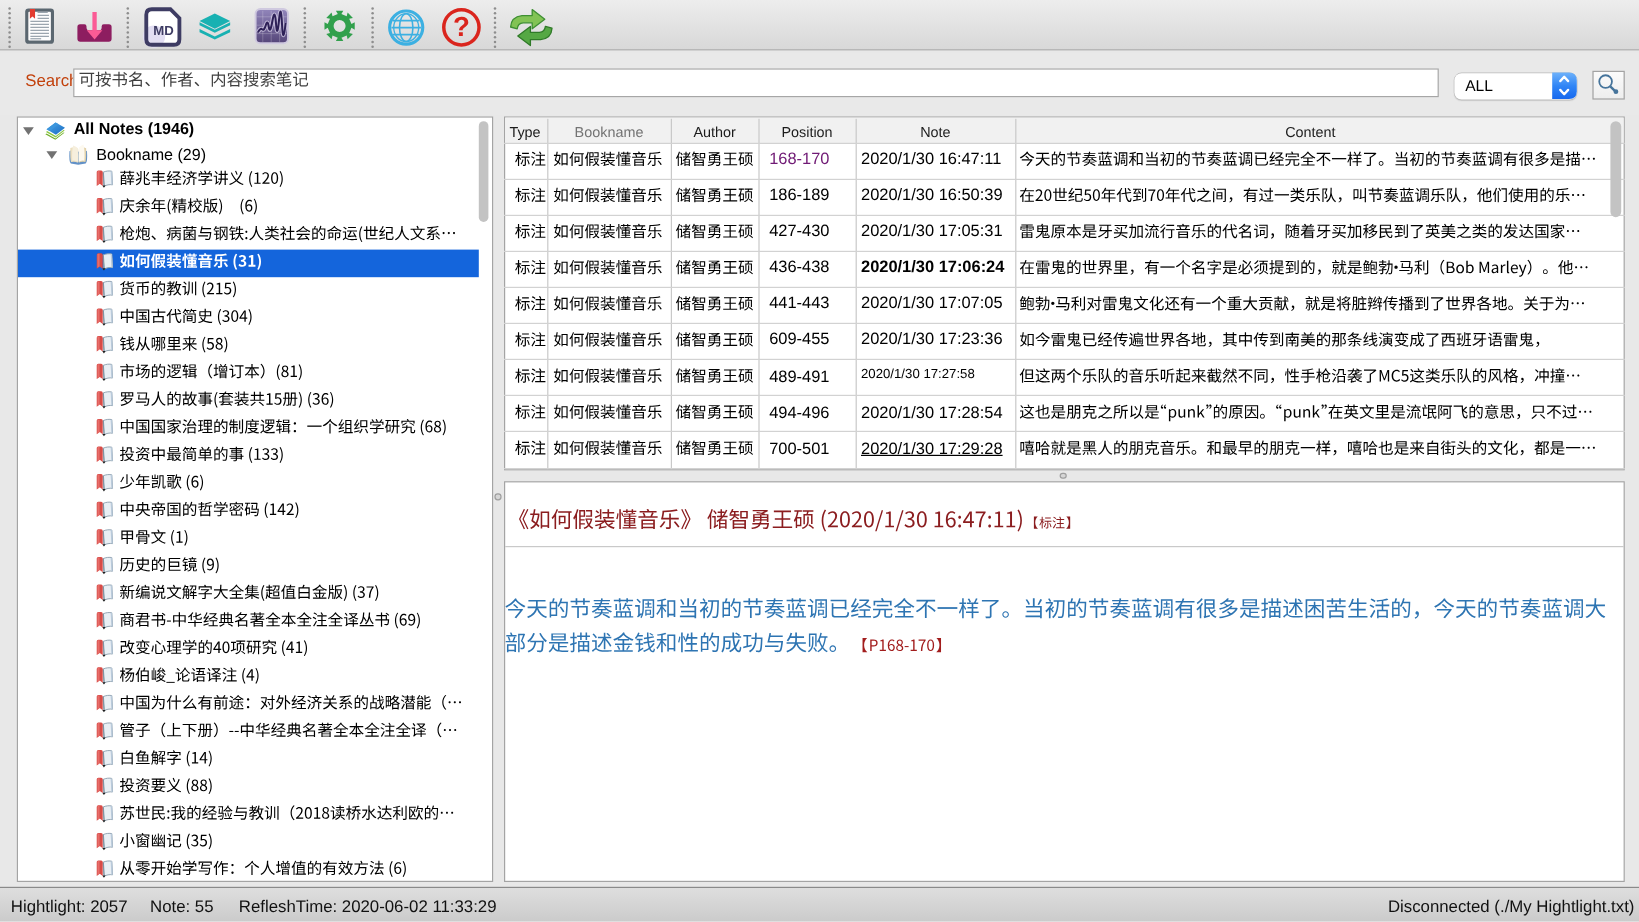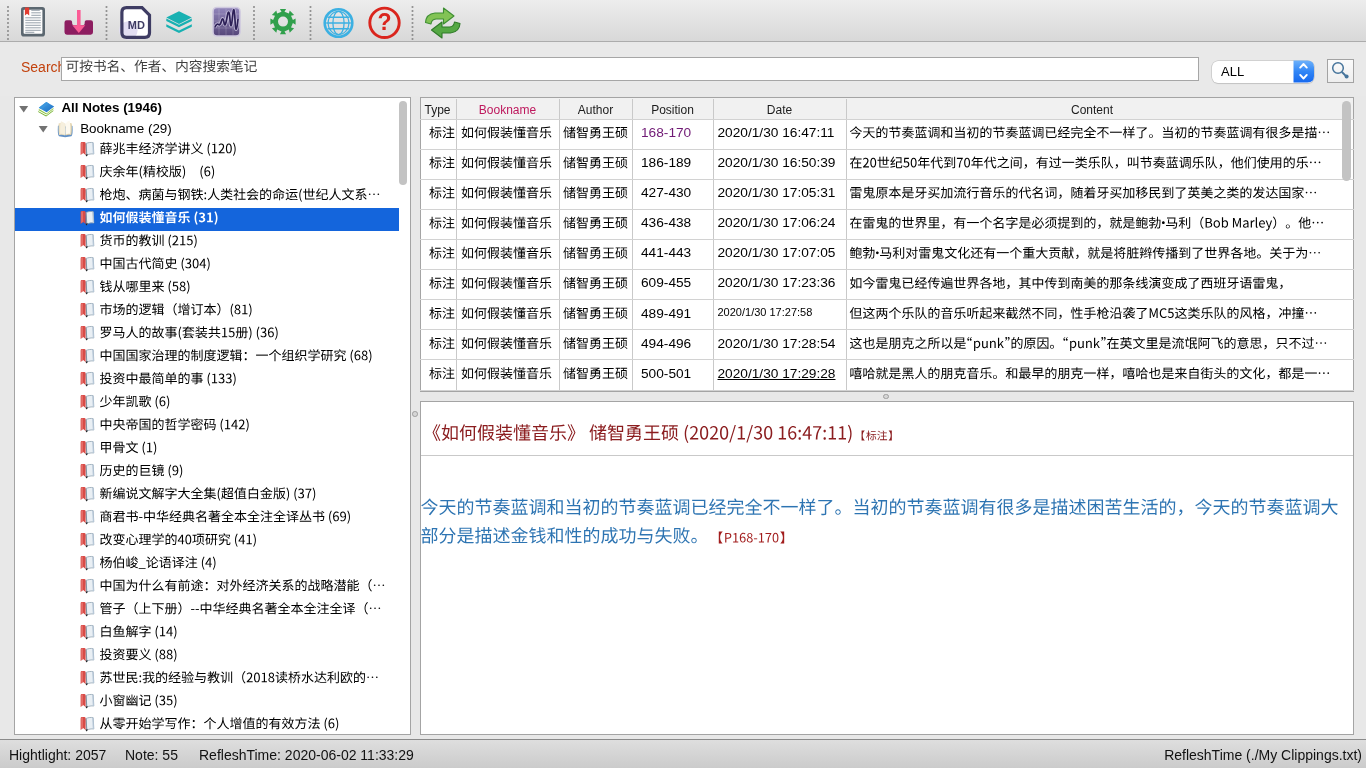--- a/index.html
+++ b/index.html
@@ -36,55 +36,55 @@
 <div style="position:absolute;left:419.5px;top:148.7px;width:934px;height:1px;background:#d2d2d2"></div>
 <div style="position:absolute;left:419.5px;top:178.8px;width:934px;height:1px;background:#d2d2d2"></div>
 <div style="position:absolute;left:419.5px;top:208.9px;width:934px;height:1px;background:#d2d2d2"></div>
 <div style="position:absolute;left:419.5px;top:239px;width:934px;height:1px;background:#d2d2d2"></div>
 <div style="position:absolute;left:419.5px;top:269.1px;width:934px;height:1px;background:#d2d2d2"></div>
 <div style="position:absolute;left:419.5px;top:299.2px;width:934px;height:1px;background:#d2d2d2"></div>
 <div style="position:absolute;left:419.5px;top:329.3px;width:934px;height:1px;background:#d2d2d2"></div>
 <div style="position:absolute;left:419.5px;top:359.4px;width:934px;height:1px;background:#d2d2d2"></div>
 <div style="position:absolute;left:419.5px;top:389.5px;width:934px;height:1px;background:#d2d2d2"></div>
 <div style="position:absolute;left:437.5px;top:102.6px;transform:translateX(-50%);font-size:12px;color:#1c1c1c;white-space:nowrap;">Type</div>
-<div style="position:absolute;left:507.5px;top:102.6px;transform:translateX(-50%);font-size:12px;color:#be185d;white-space:nowrap;">Bookname</div>
+<div style="position:absolute;left:507.5px;top:102.6px;transform:translateX(-50%);font-size:12px;color:#737373;white-space:nowrap;">Bookname</div>
 <div style="position:absolute;left:595.5px;top:102.6px;transform:translateX(-50%);font-size:12px;color:#1c1c1c;white-space:nowrap;">Author</div>
 <div style="position:absolute;left:672.5px;top:102.6px;transform:translateX(-50%);font-size:12px;color:#1c1c1c;white-space:nowrap;">Position</div>
-<div style="position:absolute;left:779.5px;top:102.6px;transform:translateX(-50%);font-size:12px;color:#1c1c1c;white-space:nowrap;">Date</div>
+<div style="position:absolute;left:779.5px;top:102.6px;transform:translateX(-50%);font-size:12px;color:#1c1c1c;white-space:nowrap;">Note</div>
 <div style="position:absolute;left:1092px;top:102.6px;transform:translateX(-50%);font-size:12px;color:#1c1c1c;white-space:nowrap;">Content</div>
 <div style="position:absolute;left:641px;top:124.9px;font-size:13.7px;line-height:normal;color:#701a75;">168-170</div>
 <div style="position:absolute;left:717.5px;top:124.9px;font-size:13.7px;line-height:normal;color:#000;">2020/1/30 16:47:11</div>
 <div style="position:absolute;left:641px;top:155.0px;font-size:13.7px;line-height:normal;color:#000;">186-189</div>
 <div style="position:absolute;left:717.5px;top:155.0px;font-size:13.7px;line-height:normal;color:#000;">2020/1/30 16:50:39</div>
 <div style="position:absolute;left:641px;top:185.1px;font-size:13.7px;line-height:normal;color:#000;">427-430</div>
 <div style="position:absolute;left:717.5px;top:185.1px;font-size:13.7px;line-height:normal;color:#000;">2020/1/30 17:05:31</div>
 <div style="position:absolute;left:641px;top:215.2px;font-size:13.7px;line-height:normal;color:#000;">436-438</div>
-<div style="position:absolute;left:717.5px;top:215.2px;font-size:13.7px;line-height:normal;color:#000;">2020/1/30 17:06:24</div>
+<div style="position:absolute;left:717.5px;top:215.2px;font-size:13.7px;line-height:normal;color:#000;font-weight:bold;">2020/1/30 17:06:24</div>
 <div style="position:absolute;left:641px;top:245.3px;font-size:13.7px;line-height:normal;color:#000;">441-443</div>
 <div style="position:absolute;left:717.5px;top:245.3px;font-size:13.7px;line-height:normal;color:#000;">2020/1/30 17:07:05</div>
 <div style="position:absolute;left:641px;top:275.4px;font-size:13.7px;line-height:normal;color:#000;">609-455</div>
 <div style="position:absolute;left:717.5px;top:275.4px;font-size:13.7px;line-height:normal;color:#000;">2020/1/30 17:23:36</div>
 <div style="position:absolute;left:641px;top:305.5px;font-size:13.7px;line-height:normal;color:#000;">489-491</div>
 <div style="position:absolute;left:717.5px;top:305.5px;font-size:11px;line-height:normal;color:#000;">2020/1/30 17:27:58</div>
 <div style="position:absolute;left:641px;top:335.6px;font-size:13.7px;line-height:normal;color:#000;">494-496</div>
 <div style="position:absolute;left:717.5px;top:335.6px;font-size:13.7px;line-height:normal;color:#000;">2020/1/30 17:28:54</div>
-<div style="position:absolute;left:641px;top:365.7px;font-size:13.7px;line-height:normal;color:#000;">500-501</div>
+<div style="position:absolute;left:641px;top:365.7px;font-size:13.7px;line-height:normal;color:#000;">700-501</div>
 <div style="position:absolute;left:717.5px;top:365.7px;font-size:13.7px;line-height:normal;color:#000;text-decoration:underline;">2020/1/30 17:29:28</div>
 
 <div class="abs" style="left:1342px;top:101px;width:8.5px;height:80px;background:#c3c3c3;border-radius:4.5px;"></div>
 
 <div class="abs" style="left:419.5px;top:400.5px;width:934px;height:334.5px;background:#fff;border:1px solid #a4a4a4;"></div>
 <div class="abs" style="left:420.5px;top:455px;width:932px;height:1px;background:#c9c9c9;"></div>
 
 <div class="abs" style="left:0;top:739px;width:1366px;height:1px;background:#8a8a8a;"></div>
 <div class="abs" style="left:0;top:740px;width:1366px;height:28px;background:linear-gradient(#dedede,#cbcbcb);"></div>
 <div class="abs" style="left:9px;top:746.6px;font-size:14px;color:#111;">Hightlight: 2057</div>
 <div class="abs" style="left:125px;top:746.6px;font-size:14px;color:#111;">Note: 55</div>
 <div class="abs" style="left:199px;top:746.6px;font-size:14px;color:#111;">RefleshTime: 2020-06-02 11:33:29</div>
-<div class="abs" style="right:4px;top:746.6px;font-size:14px;color:#111;">RefleshTime (./My Clippings.txt)</div>
+<div class="abs" style="right:4px;top:746.6px;font-size:14px;color:#111;">Disconnected (./My Hightlight.txt)</div>
 
 <div class="abs" style="left:412px;top:411px;width:5.6px;height:5.6px;border-radius:50%;background:#d6d6d6;border:1px solid #9e9e9e;"></div>
 <div class="abs" style="left:883.2px;top:393.5px;width:5.6px;height:5.6px;border-radius:50%;background:#d6d6d6;border:1px solid #9e9e9e;"></div>
 
 <svg class="abs" style="left:0;top:0;z-index:30;" width="1366" height="768" viewBox="0 0 1366 768">
 <g fill="#8d8d8d">
       <circle cx="8" cy="7" r="1.05"></circle>
       <circle cx="8" cy="11" r="1.05"></circle>
       <circle cx="8" cy="15" r="1.05"></circle>
       <circle cx="8" cy="19" r="1.05"></circle>

